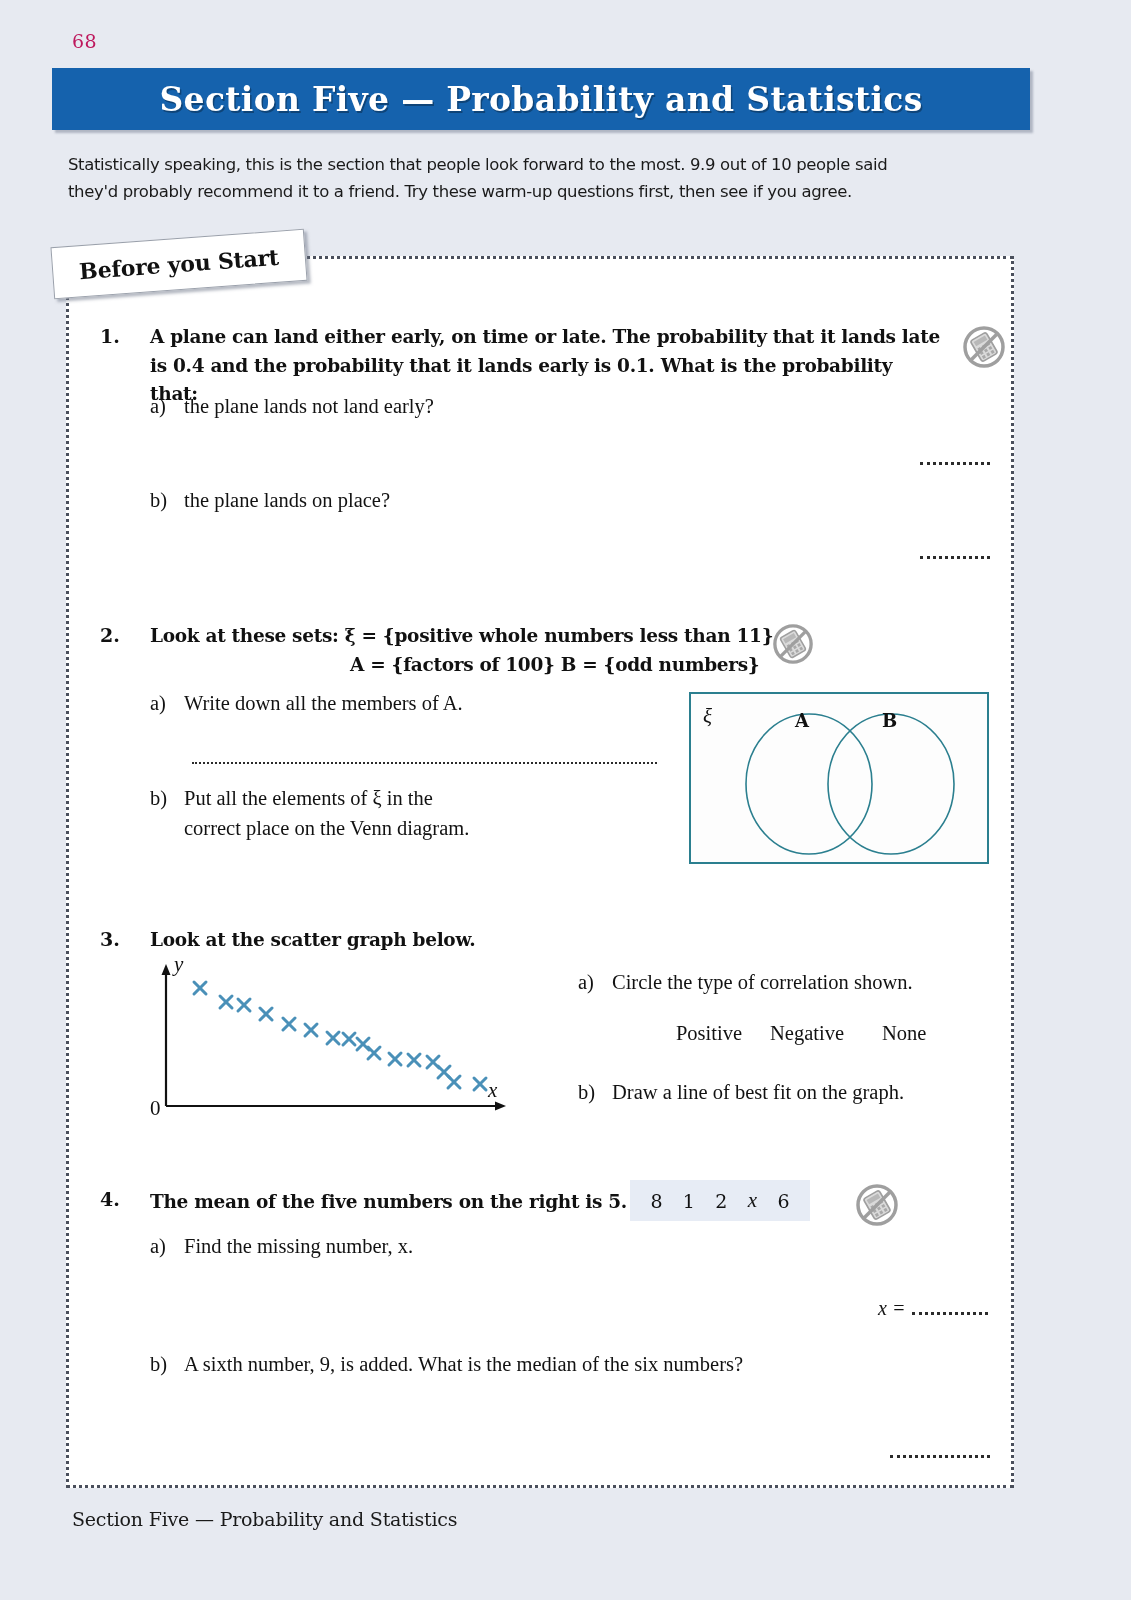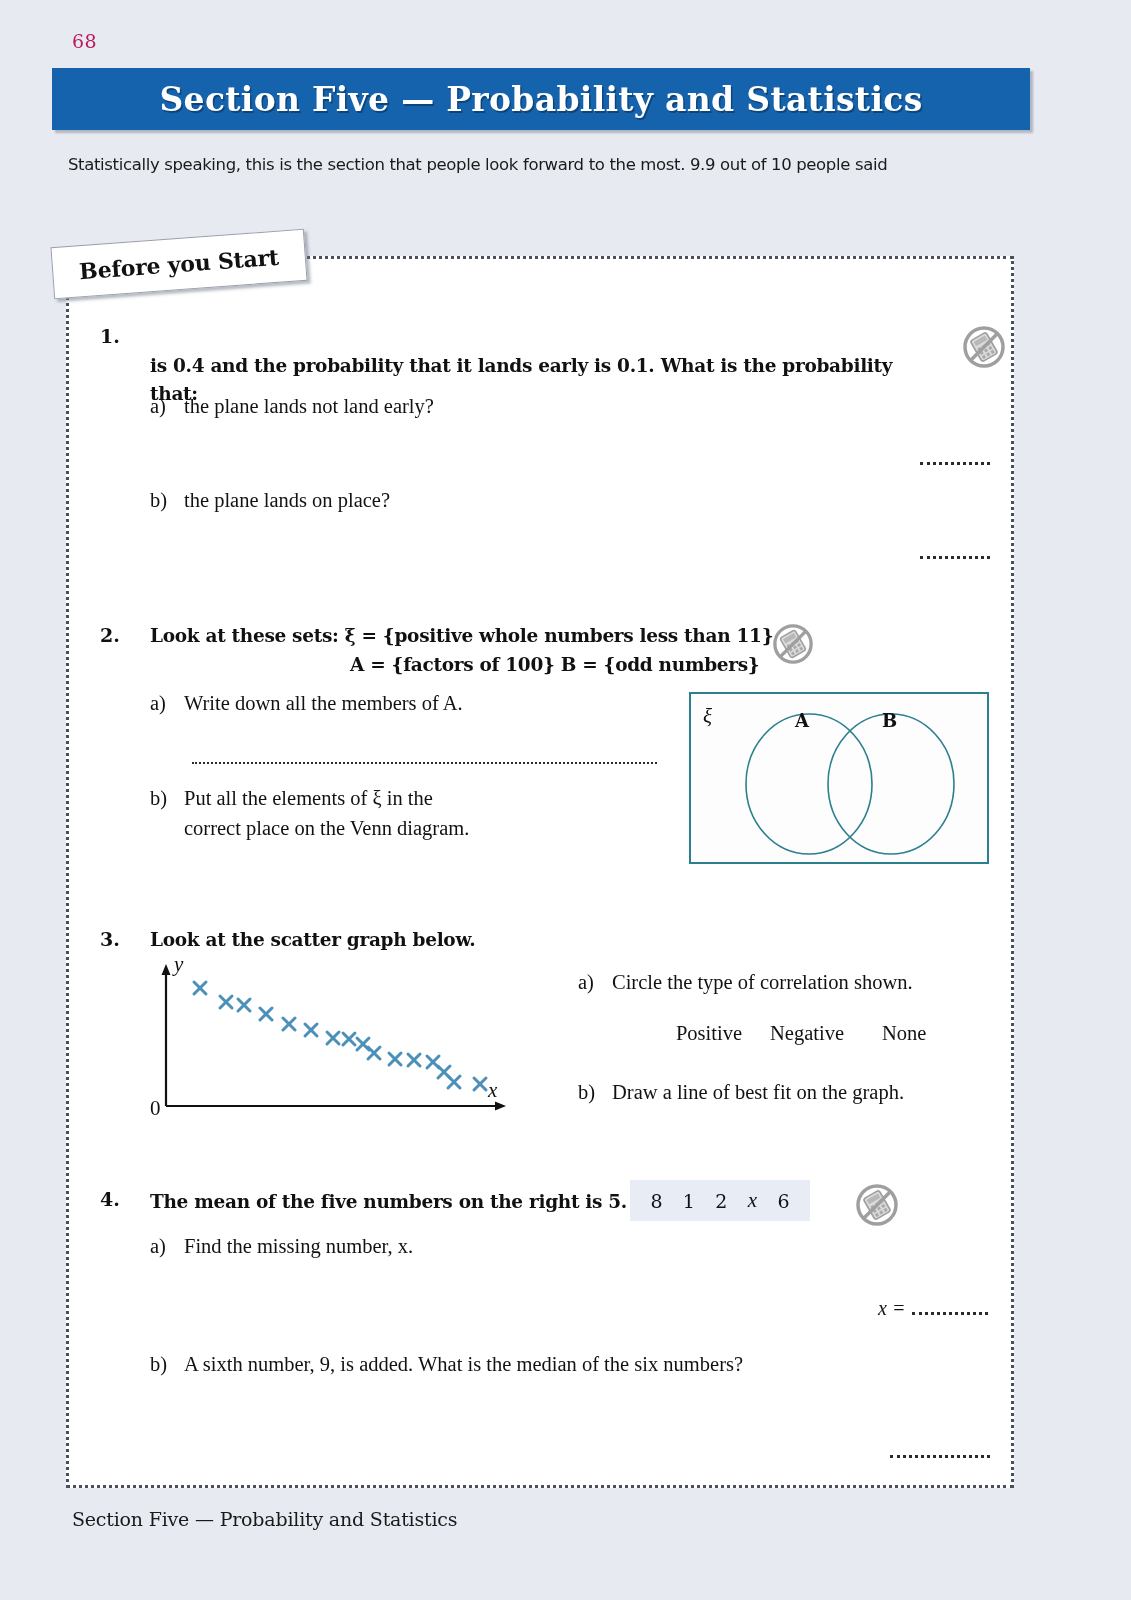--- a/index.html
+++ b/index.html
@@ -243,33 +243,34 @@
 <body>
 
 <div class="page-num">68</div>
 
 <div class="banner">
   <div class="banner-title">Section Five — Probability and Statistics</div>
 </div>
 
 <div class="intro">
   <span>Statistically speaking, this is the section that people look forward to the most.  9.9 out of 10 people said</span><br>
+  <span>they'd probably recommend it to a friend.  Try these warm-up questions first, then see if you agree.</span>
 </div>
 
 <div class="qframe"></div>
 
 <div class="bys-wrap">
   <div class="bys-tab">
     <span class="bys-text">Before you Start</span>
   </div>
 </div>
 
 <div class="qnum" style="left:100px; top:325px;">1.</div>
 <div class="qstem" style="left:150px; top:323px; width:790px;">
-  <br>
+  <span>A plane can land either early, on time or late.  The probability that it lands late</span><br>
   <span>is 0.4 and the probability that it lands early is 0.1.  What is the probability that:</span>
 </div>
 <svg class="nocalc" style="left:962px; top:325px;" width="44" height="44" viewBox="0 0 44 44">
   <circle cx="22" cy="22" r="19" fill="none" stroke="#9a9a9a" stroke-width="3.5"></circle>
   <g transform="rotate(-30 22 22)">
     <rect x="13" y="10" width="18" height="24" rx="2.5" fill="#d9d9d9" stroke="#9a9a9a" stroke-width="1.6"></rect>
     <rect x="15.5" y="12.5" width="13" height="5" fill="#b5b5b5"></rect>
     <g fill="#a5a5a5">
       <rect x="15.5" y="20" width="3" height="3"></rect>
         <rect x="20.5" y="20" width="3" height="3"></rect>

